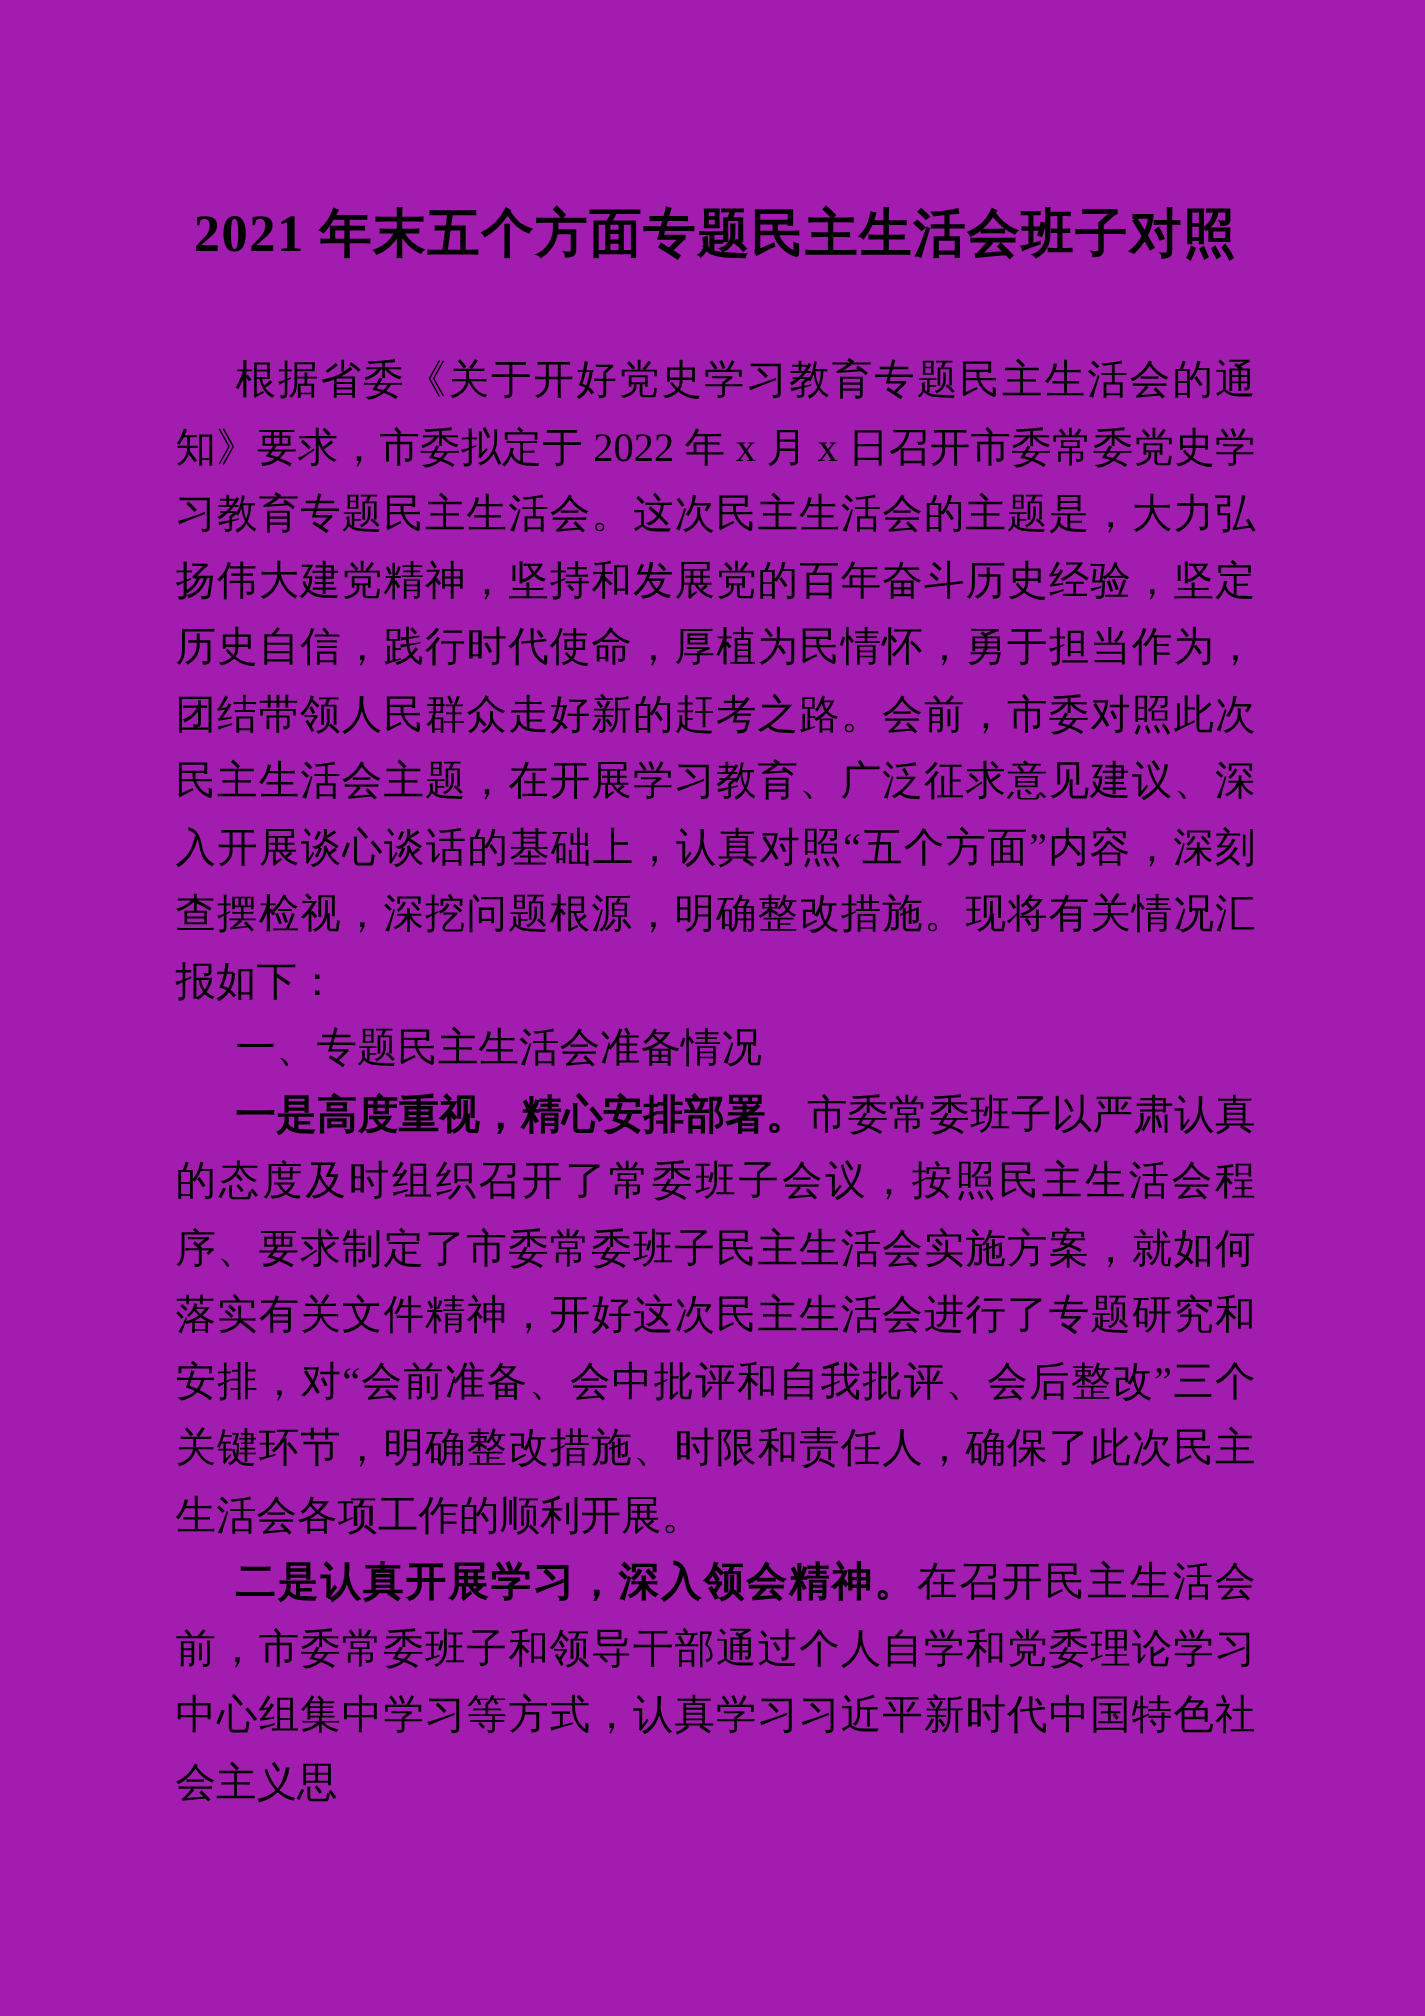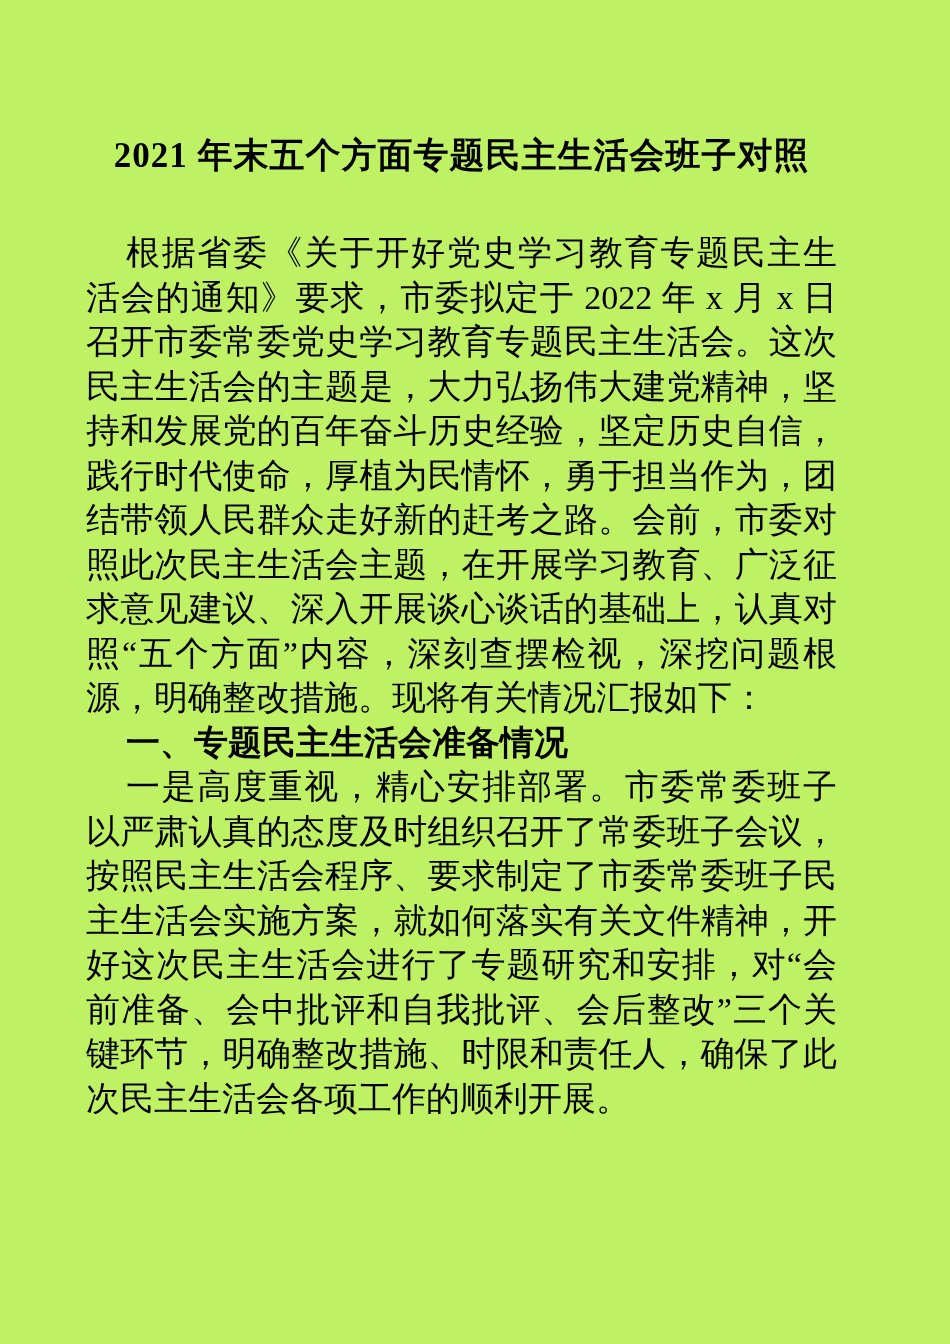--- a/index.html
+++ b/index.html
@@ -11,67 +11,68 @@
     width: 950px;
     height: 1344px;
     color: #000000;
     font-family: "Liberation Serif", serif;
     overflow: hidden;
   }
   .page {
     box-sizing: border-box;
     width: 950px;
     height: 1344px;
-    padding: 132px 113px 0 86px;
-    background: #bef264;
+    padding: 132px 113px 0 117px;
+    background: #a21caf;
   }
   .doc-title {
     margin: 0 0 52px 0;
     font-size: 35px;
     line-height: 47px;
     font-weight: bold;
     text-align: center;
     font-family: "Liberation Serif", serif;
     letter-spacing: 1px;
   }
   .doc-title .title-line { display: block; }
   .body-text p {
     margin: 0;
-    font-size: 34px;
+    font-size: 27px;
     line-height: 44.5px;
     text-align: justify;
     text-indent: 40px;
     word-break: break-all;
     font-family: "Liberation Serif", serif;
   }
   .section-heading {
     margin: 0;
     font-size: 26.5px;
     line-height: 44.5px;
-    font-weight: bold;
+    font-weight: normal;
     text-indent: 40px;
     font-family: "Liberation Sans", sans-serif;
   }
   .para-lead {
-    font-weight: normal;
+    font-weight: bold;
   }
 </style>
 </head>
 <body>
 
 <div class="page">
 
   <h1 class="doc-title">
     <span class="title-line">2021 年末五个方面专题民主生活会班子对照</span>
   </h1>
 
   <div class="body-text">
 
     <p>根据省委《关于开好党史学习教育专题民主生活会的通知》要求，市委拟定于 2022 年 x 月 x 日召开市委常委党史学习教育专题民主生活会。这次民主生活会的主题是，大力弘扬伟大建党精神，坚持和发展党的百年奋斗历史经验，坚定历史自信，践行时代使命，厚植为民情怀，勇于担当作为，团结带领人民群众走好新的赶考之路。会前，市委对照此次民主生活会主题，在开展学习教育、广泛征求意见建议、深入开展谈心谈话的基础上，认真对照“五个方面”内容，深刻查摆检视，深挖问题根源，明确整改措施。现将有关情况汇报如下：</p>
 
     <p class="section-heading">一、专题民主生活会准备情况</p>
 
     <p><span class="para-lead">一是高度重视，精心安排部署。</span><span>市委常委班子以严肃认真的态度及时组织召开了常委班子会议，按照民主生活会程序、要求制定了市委常委班子民主生活会实施方案，就如何落实有关文件精神，开好这次民主生活会进行了专题研究和安排，对“会前准备、会中批评和自我批评、会后整改”三个关键环节，明确整改措施、时限和责任人，确保了此次民主生活会各项工作的顺利开展。</span></p>
 
+    <p><span class="para-lead">二是认真开展学习，深入领会精神。</span><span>在召开民主生活会前，市委常委班子和领导干部通过个人自学和党委理论学习中心组集中学习等方式，认真学习习近平新时代中国特色社会主义思</span></p>
 
   </div>
 
 </div>
 
 </body></html>

